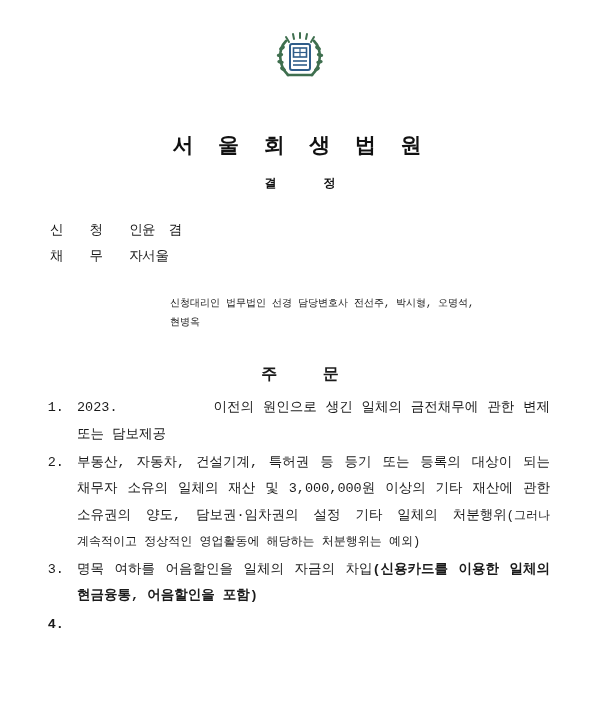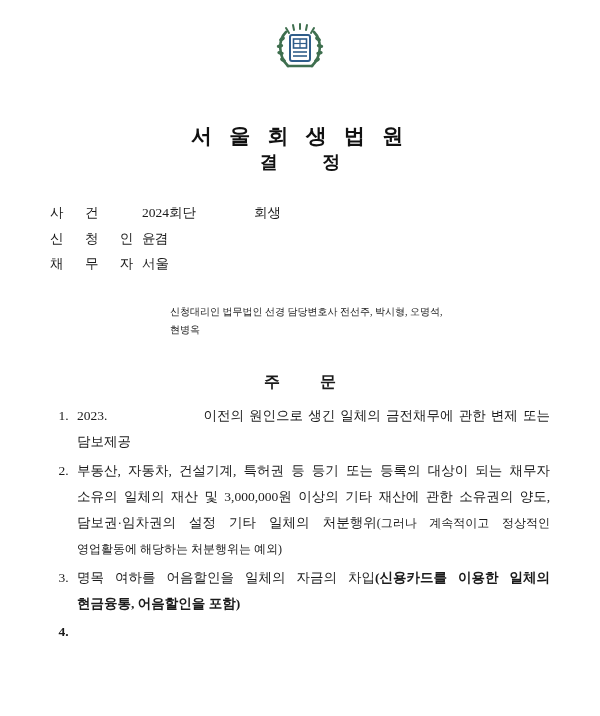--- a/index.html
+++ b/index.html
@@ -12,21 +12,22 @@
     background: #ffffff;
     font-family: "Liberation Serif", "DejaVu Serif", serif;
     color: #1a1a1a;
     overflow: hidden;
   }
   .page {
     position: relative;
     width: 600px;
     height: 716px;
     box-sizing: border-box;
-    padding: 8px 50px;
+    padding: 17px 50px;
+    font-family: Liberation Mono, monospace;
   }
 
   
   .emblem-wrap {
     display: flex;
     justify-content: center;
     padding-top: 14px;
     height: 58px;
   }
   .emblem {
@@ -40,23 +41,24 @@
   .court-title {
     text-align: center;
     font-size: 21px;
     font-weight: bold;
     letter-spacing: 6px;
     margin-top: 42px;
     color: #111;
   }
   .doc-title {
     text-align: center;
-    font-size: 18px;
+    font-size: 12px;
     font-weight: bold;
     letter-spacing: 20px;
+    margin-top: 16px;
     text-indent: 20px;
     color: #111;
   }
 
   
   .meta {
     margin-top: 26px;
     font-size: 13.5px;
     line-height: 1.9;
   }
@@ -177,25 +179,20 @@
 
         <path d="M14 44 L38 44" stroke="#3f6f4f" stroke-width="2.6" stroke-linecap="round"></path>
       </svg>
     </div>
   </div>
 
   <div class="court-title">서 울 회 생 법 원</div>
   <div class="doc-title">결        정</div>
 
   <div class="meta">
-    <div class="meta-row">
-      <span class="meta-label">사     건</span>
-      <span class="meta-value">2024회단</span>
-      <span class="meta-extra">회생</span>
-    </div>
     <div class="meta-row">
       <span class="meta-label">신 청 인 겸</span>
       <span class="meta-value">윤</span>
       <span class="meta-extra"></span>
     </div>
     <div class="meta-row">
       <span class="meta-label">채 무 자</span>
       <span class="meta-value">서울</span>
       <span class="meta-extra"></span>
     </div>

